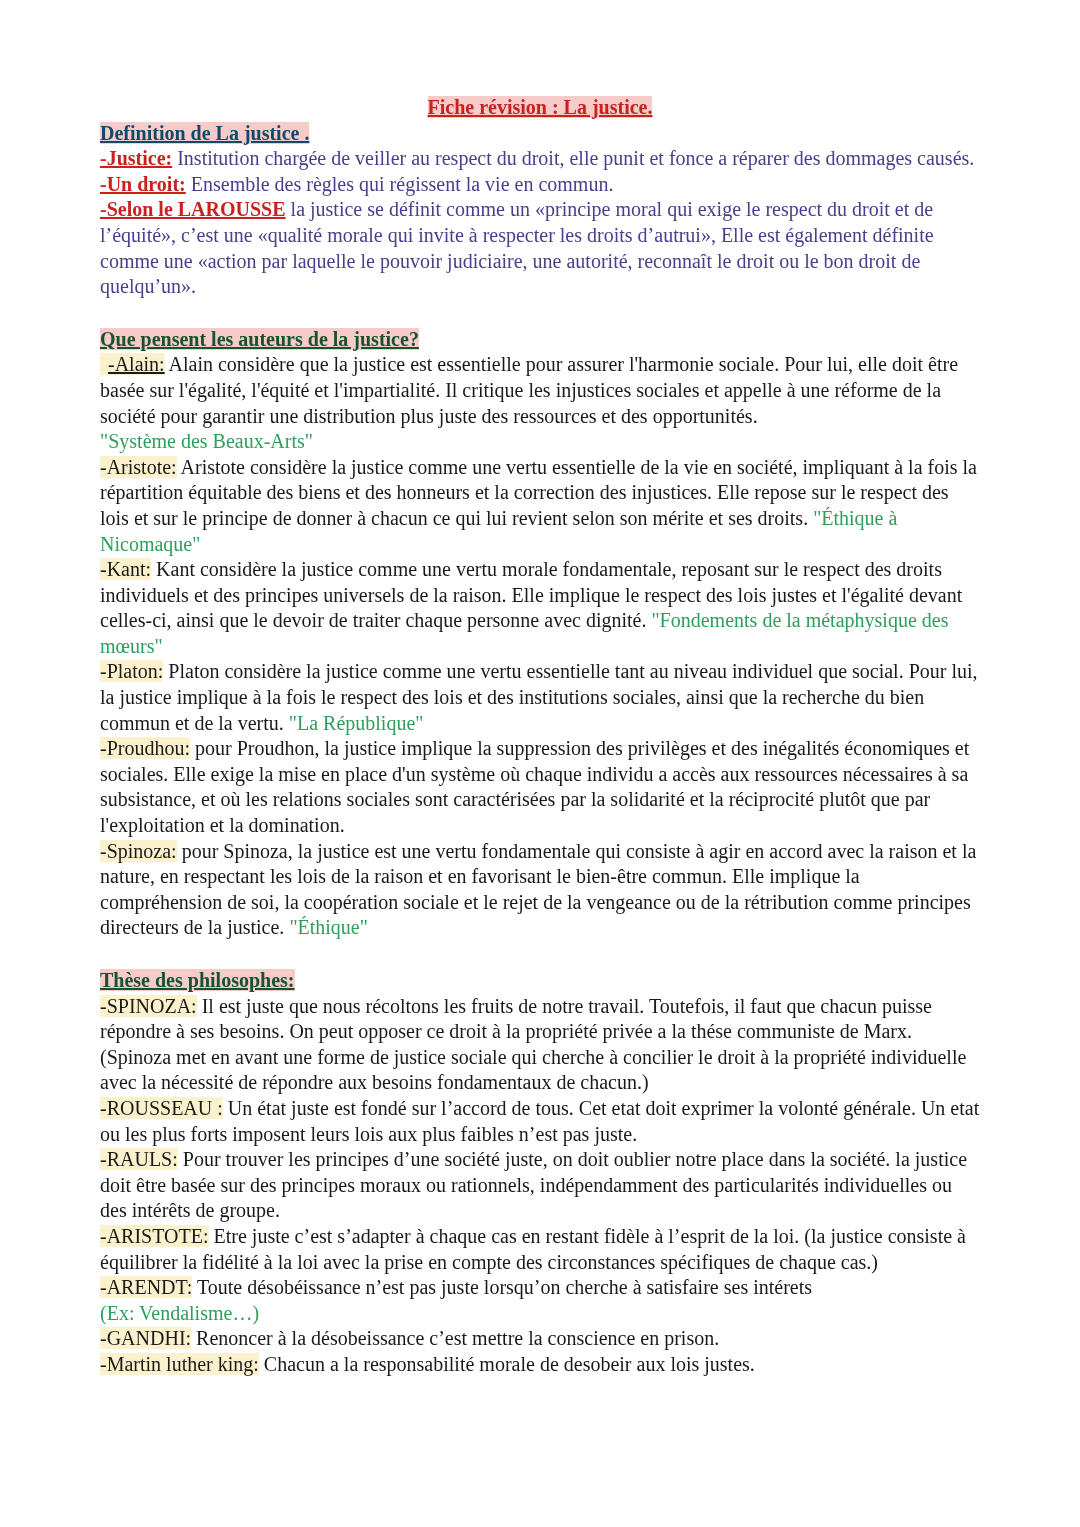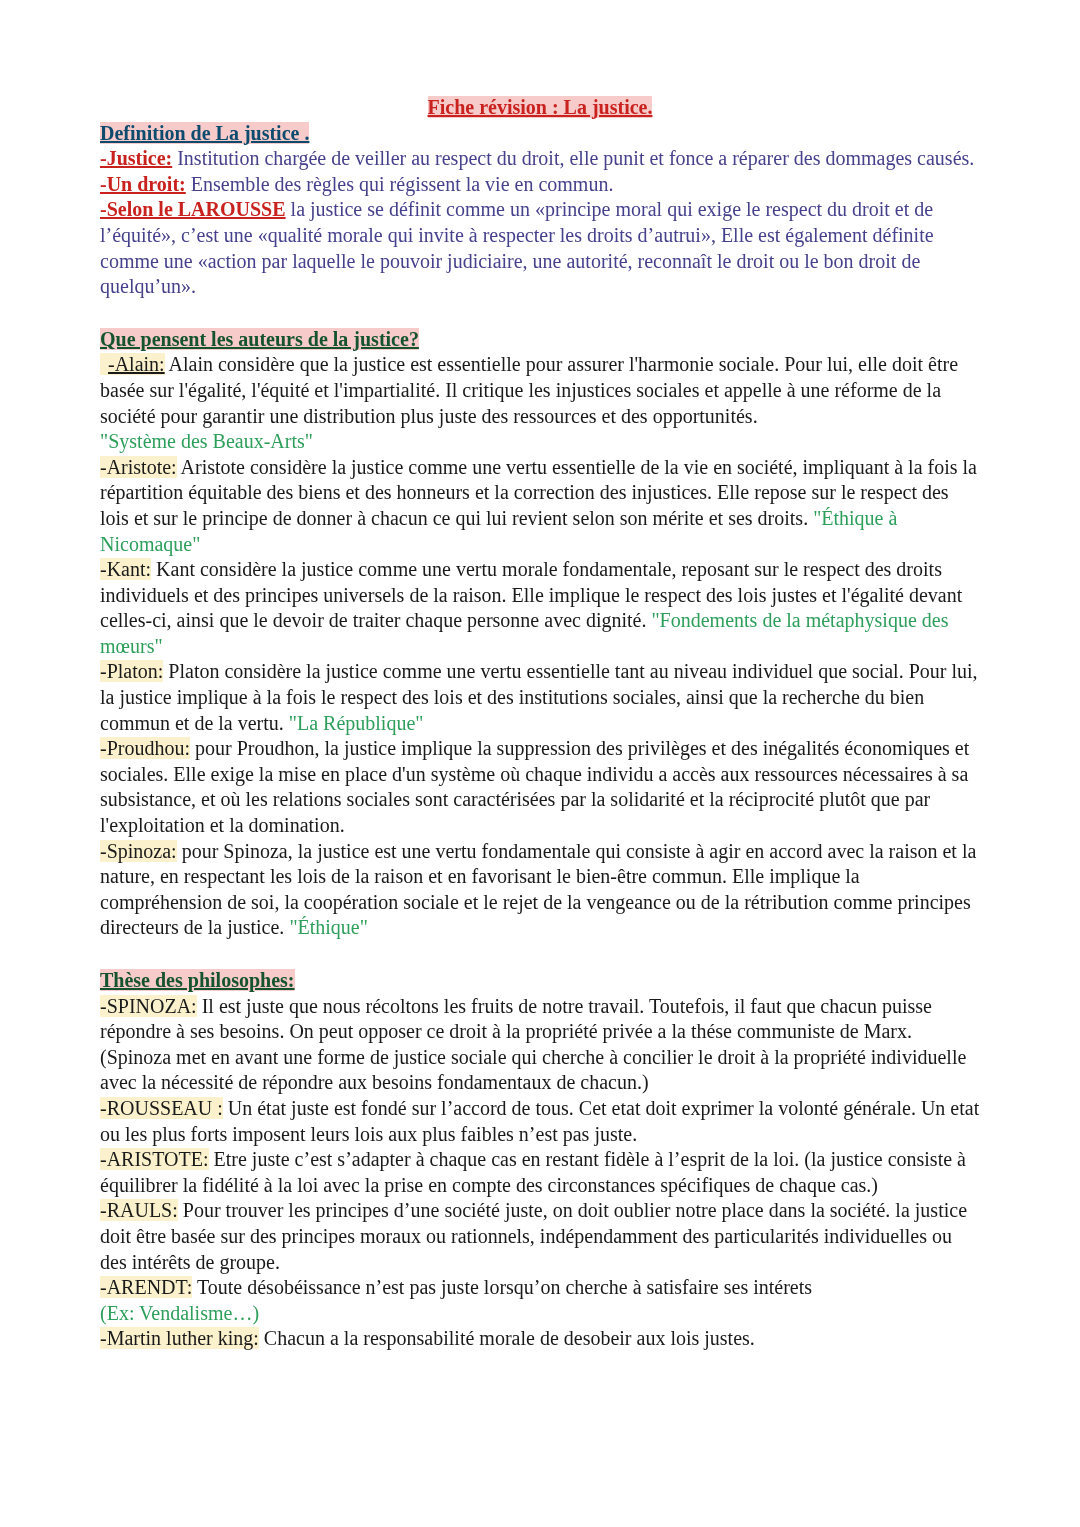--- a/index.html
+++ b/index.html
@@ -103,28 +103,30 @@
 
   <section>
     <p class="gap-top"><span class="hl-pink sec-heading">Thèse des philosophes:</span></p>
 
     <p><span class="hl-yellow name-label">-SPINOZA:</span>
       <span>Il est juste que nous récoltons les fruits de notre travail. Toutefois, il faut que chacun puisse répondre à ses besoins. On peut opposer ce droit à la propriété privée a la thése communiste de Marx. (Spinoza met en avant une forme de justice sociale qui cherche à concilier le droit à la propriété individuelle avec la nécessité de répondre aux besoins fondamentaux de chacun.)</span></p>
 
     <p><span class="hl-yellow name-label">-ROUSSEAU :</span>
       <span>Un état juste est fondé sur l’accord de tous. Cet etat doit exprimer la volonté générale. Un etat ou les plus forts imposent leurs lois aux plus faibles n’est pas juste.</span></p>
 
+    <p><span class="hl-yellow name-label">-RAULS:</span>
+      <span>Pour trouver les principes d’une société juste, on doit oublier notre place dans la société. la justice doit être basée sur des principes moraux ou rationnels, indépendamment des particularités individuelles ou des intérêts de groupe.</span></p>
+
     <p><span class="hl-yellow name-label">-ARISTOTE:</span>
       <span>Etre juste c’est s’adapter à chaque cas en restant fidèle à l’esprit de la loi. (la justice consiste à équilibrer la fidélité à la loi avec la prise en compte des circonstances spécifiques de chaque cas.)</span></p>
-
-    <p><span class="hl-yellow name-label">-RAULS:</span>
-      <span>Pour trouver les principes d’une société juste, on doit oublier notre place dans la société. la justice doit être basée sur des principes moraux ou rationnels, indépendamment des particularités individuelles ou des intérêts de groupe.</span></p>
 
     <p><span class="hl-yellow name-label">-ARENDT:</span>
       <span>Toute désobéissance n’est pas juste lorsqu’on cherche à satisfaire ses intérets</span>
       <span class="green block">(Ex: Vendalisme…)</span></p>
 
+    <p><span class="hl-yellow name-label">-GANDHI:</span>
+      <span>Renoncer à la désobeissance c’est mettre la conscience en prison.</span></p>
 
     <p><span class="hl-yellow name-label">-Martin luther king:</span>
       <span>Chacun a la responsabilité morale de desobeir aux lois justes.</span></p>
   </section>
 
 </div>
 
 </body></html>

